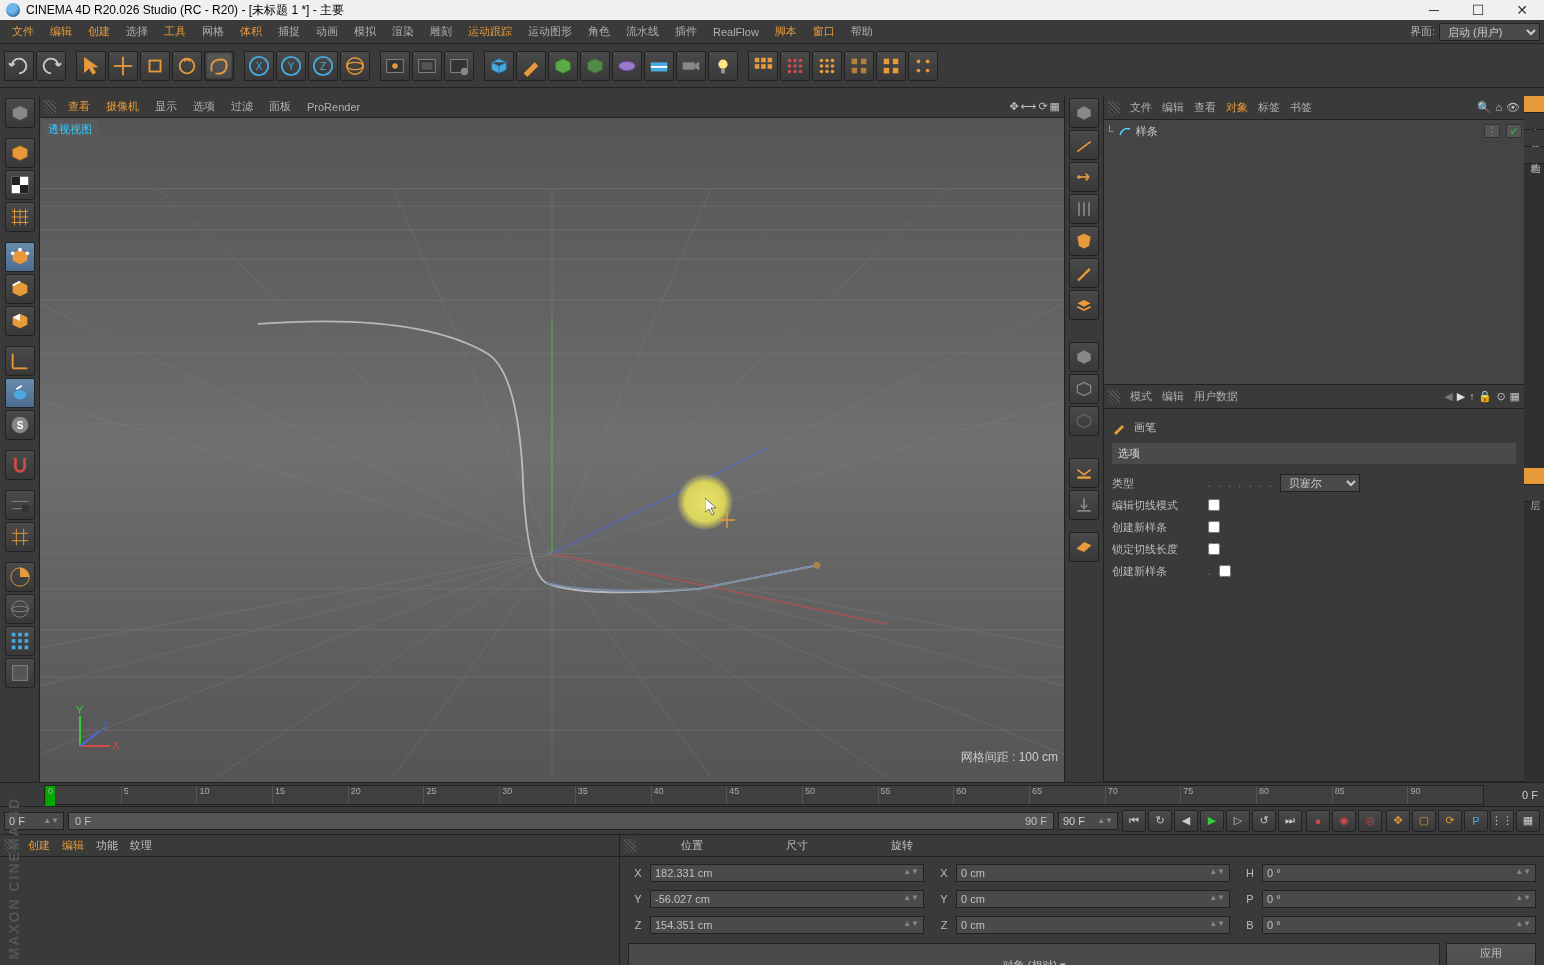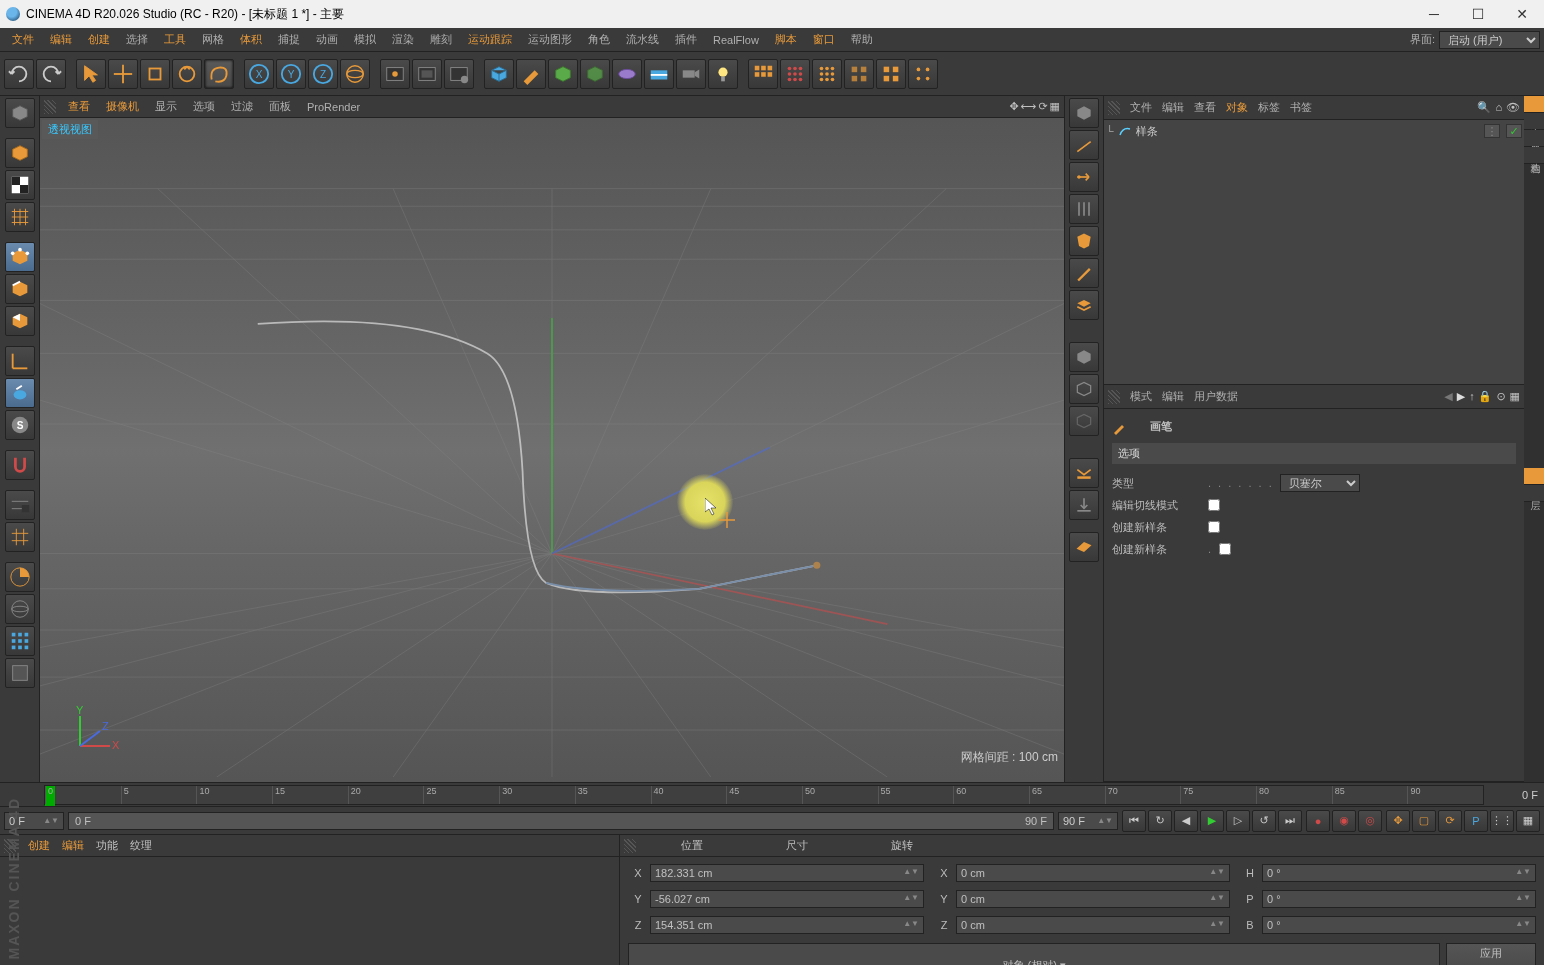--- a/index.html
+++ b/index.html
@@ -1,19 +1,19 @@
 <!DOCTYPE html>
 <html><head>
 <meta charset="utf-8">
 <style>
 * { margin: 0; padding: 0; box-sizing: border-box; font-family: "Microsoft YaHei", Arial, sans-serif; font-size: 11px; user-select: none; }
 body { background: #3a3a3a; color: #c0c0c0; overflow: hidden; width: 1544px; height: 965px; position: relative; }
 
 
-.title-bar { height: 28px; background: #f0f0f0; display: flex; align-items: center; padding-left: 6px; color: #000; }
+.title-bar { height: 20px; background: #f0f0f0; display: flex; align-items: center; padding-left: 6px; color: #000; }
 .title-bar .icon { width: 14px; height: 14px; background: radial-gradient(circle at 40% 35%, #6ab5ea 40%, #2d5e85 80%); border-radius: 50%; margin-right: 6px; }
 .title-bar .title { flex: 1; font-size: 12px; }
 .title-bar .win-btn { width: 44px; height: 28px; display: flex; align-items: center; justify-content: center; color: #333; font-size: 14px; }
 
 
 .menu-bar { height: 24px; background: #3a3a3a; display: flex; align-items: center; padding: 0 4px; border-bottom: 1px solid #222; }
 .menu-bar .item { padding: 2px 8px; color: #b0b0b0; cursor: default; }
 .menu-bar .item:nth-child(1),.menu-bar .item:nth-child(2),.menu-bar .item:nth-child(3),.menu-bar .item:nth-child(5),.menu-bar .item:nth-child(7) { color: #e89a3a; }
 .menu-bar .spacer { flex: 1; }
 .menu-bar .dd { display: flex; align-items: center; gap: 4px; color: #b0b0b0; margin-left: 10px; }
@@ -62,21 +62,21 @@
 .panel-hd .grip { width: 12px; height: 14px; background: repeating-linear-gradient(45deg,#555 0 1px,transparent 1px 3px); }
 .panel-hd .tab { color: #b0b0b0; }
 .panel-hd .tab.hi { color: #e89a3a; }
 .panel-hd .tools { margin-left: auto; display: flex; gap: 4px; }
 .obj-tree { height: 264px; background: #444; padding: 2px; }
 .obj-row { display: flex; align-items: center; height: 18px; gap: 4px; }
 .obj-row .chev { color: #aaa; }
 .obj-row .name { color: #ccc; }
 .obj-row .cell { width: 16px; height: 14px; background: #555; border: 1px solid #333; display: flex; align-items: center; justify-content: center; margin-left: 2px; }
 .attr-body { padding: 6px 8px; background: #3a3a3a; }
-.attr-title { display: flex; align-items: flex-start; gap: 22px; padding: 4px 0 6px; font-weight: bold; }
+.attr-title { display: flex; align-items: flex-end; gap: 6px; padding: 4px 0 6px; }
 .attr-section { background: #4a4a4a; padding: 3px 6px; margin: 2px 0 8px; color: #ddd; }
 .attr-row { display: flex; align-items: center; height: 22px; gap: 6px; }
 .attr-row label { width: 90px; color: #bbb; }
 .attr-row .dots { color: #888; letter-spacing: 2px; flex: 0 0 auto; }
 .attr-row select { background: #4a4a4a; color: #ccc; border: 1px solid #222; padding: 1px 4px; width: 80px; }
 .attr-row input[type=checkbox] { width: 12px; height: 12px; accent-color: #888; }
 
 
 .side-tabs { background: #303030; display: flex; flex-direction: column; }
 .side-tab { width: 20px; padding: 8px 2px; writing-mode: vertical-rl; text-align: center; color: #aaa; border-bottom: 1px solid #222; background: #3a3a3a; font-size: 10px; }
@@ -739,20 +739,24 @@
         </div>
         <div class="attr-row">
           <label>编辑切线模式</label>
           <input type="checkbox" style="">
         </div>
         <div class="attr-row">
           <label>创建新样条</label>
           <input type="checkbox" style="">
         </div>
         <div class="attr-row">
+          <label>锁定切线长度</label>
+          <input type="checkbox" style="">
+        </div>
+        <div class="attr-row">
           <label>创建新样条</label>
             <span class="dots">.</span>
           <input type="checkbox" style="">
         </div>
       </div>
     </div>
   </div>
 
   <div class="side-tabs">
     <div class="side-tab hi">对象</div>

